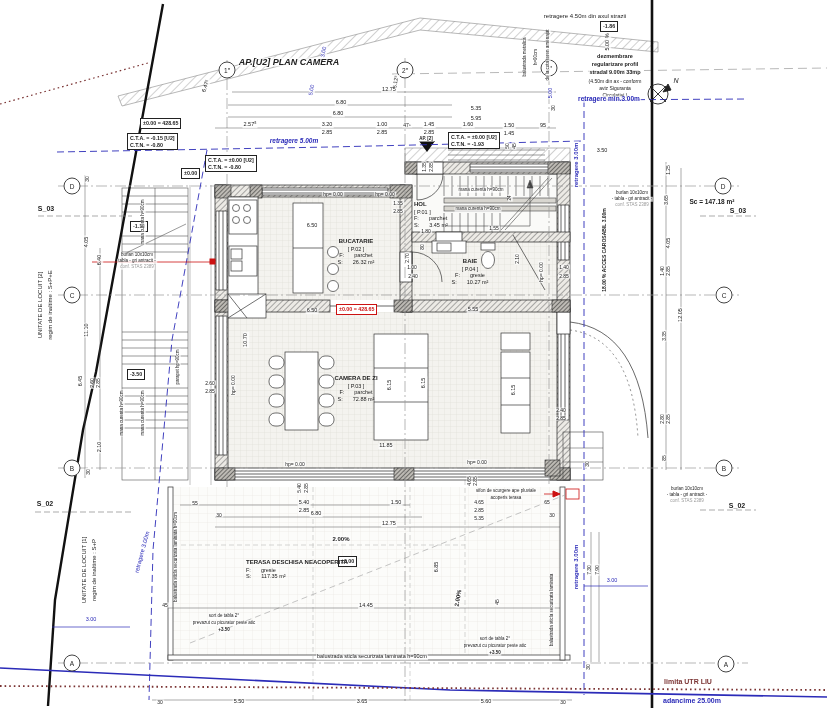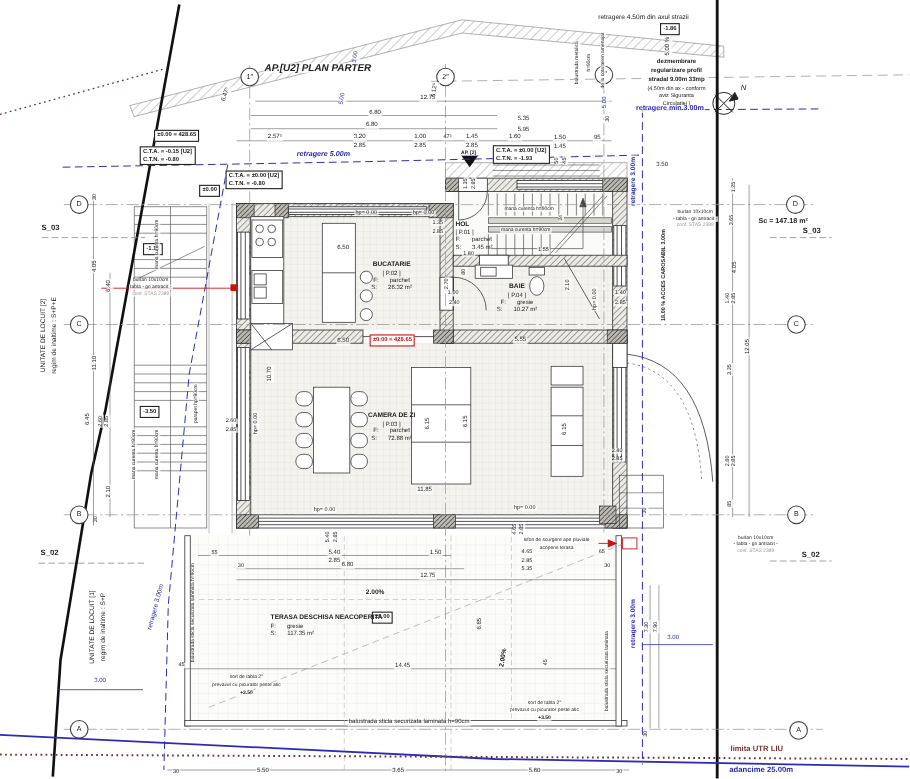--- a/index.html
+++ b/index.html
@@ -427,21 +427,21 @@
           <span>F:</span>
           <span>gresie</span>
         </div>
         <div class="fs">
           <span>S:</span>
           <span>117.35 m²</span>
         </div>
       </div>
     </div>
 <div id="labels-layer">
-      <div class="lbl" style="left: 289px; top: 62px; font-size: 9px; font-weight: bold; font-style: italic; transform: translate(-50%, -50%) rotate(0deg);">AP.[U2] PLAN PARTER</div>
+      <div class="lbl" style="left: 289px; top: 62px; font-size: 9px; font-weight: bold; font-style: italic; transform: translate(-50%, -50%) rotate(0deg);">AP.[U2] PLAN CAMERA</div>
       <div class="lbl" style="left: 585px; top: 16px; font-size: 6px; transform: translate(-50%, -50%) rotate(0deg);">retragere 4.50m din axul strazii</div>
       <div class="lbl" style="left: 608px; top: 42px; font-size: 5.5px; transform: translate(-50%, -50%) rotate(-90deg);">5.00 %</div>
       <div class="lbl" style="left: 615px; top: 57px; font-size: 5.5px; font-weight: bold; transform: translate(-50%, -50%) rotate(0deg);">dezmembrare</div>
       <div class="lbl" style="left: 615px; top: 65px; font-size: 5.5px; font-weight: bold; transform: translate(-50%, -50%) rotate(0deg);">regularizare profil</div>
       <div class="lbl" style="left: 615px; top: 73px; font-size: 5.5px; font-weight: bold; transform: translate(-50%, -50%) rotate(0deg);">stradal 9.00m 33mp</div>
       <div class="lbl" style="left: 615px; top: 81px; font-size: 5px; transform: translate(-50%, -50%) rotate(0deg);">(4.50m din ax - conform</div>
       <div class="lbl" style="left: 615px; top: 88px; font-size: 5px; transform: translate(-50%, -50%) rotate(0deg);">aviz Siguranta</div>
       <div class="lbl" style="left: 615px; top: 95px; font-size: 5px; transform: translate(-50%, -50%) rotate(0deg);">Circulatiei )</div>
       <div class="lbl cb" style="left: 609px; top: 99px; font-size: 6.5px; font-weight: bold; transform: translate(-50%, -50%) rotate(0deg);">retragere min.3.00m</div>
       <div class="lbl" style="left: 676px; top: 80px; font-size: 7px; font-style: italic; transform: translate(-50%, -50%) rotate(0deg);">N</div>

